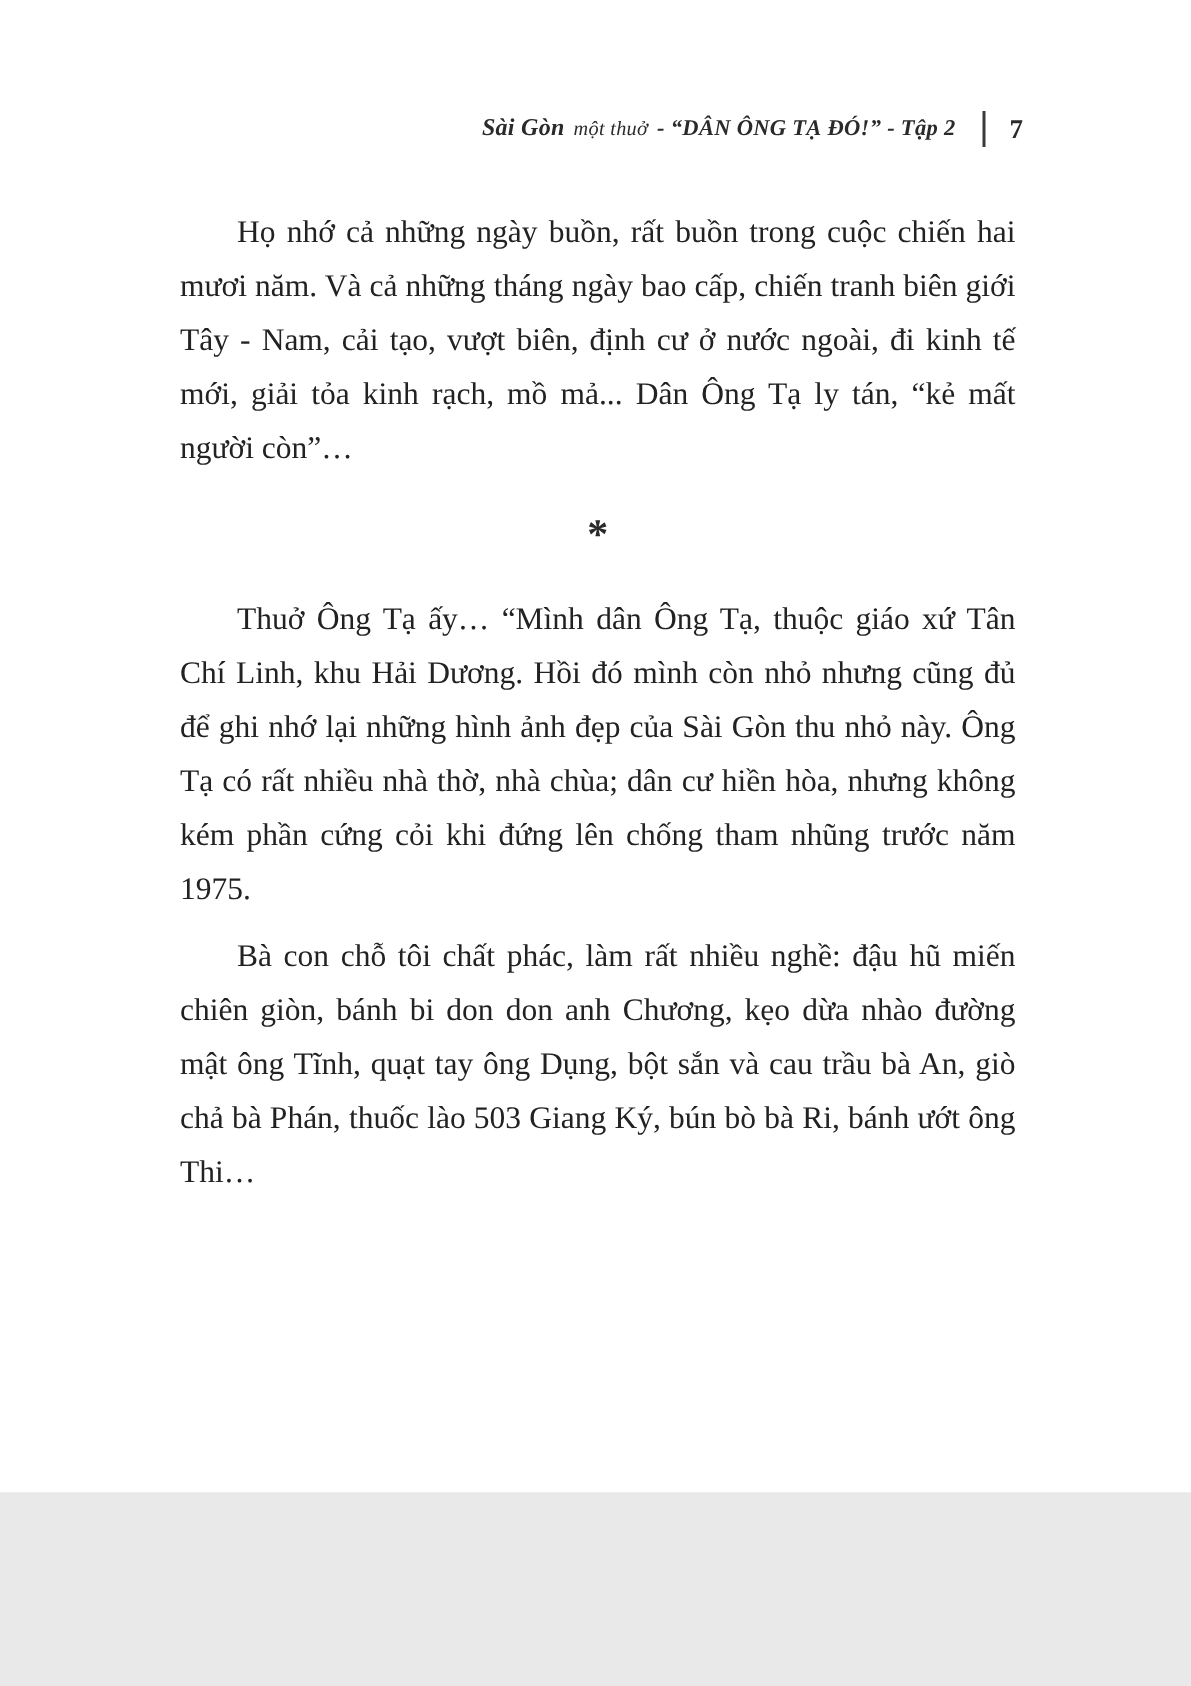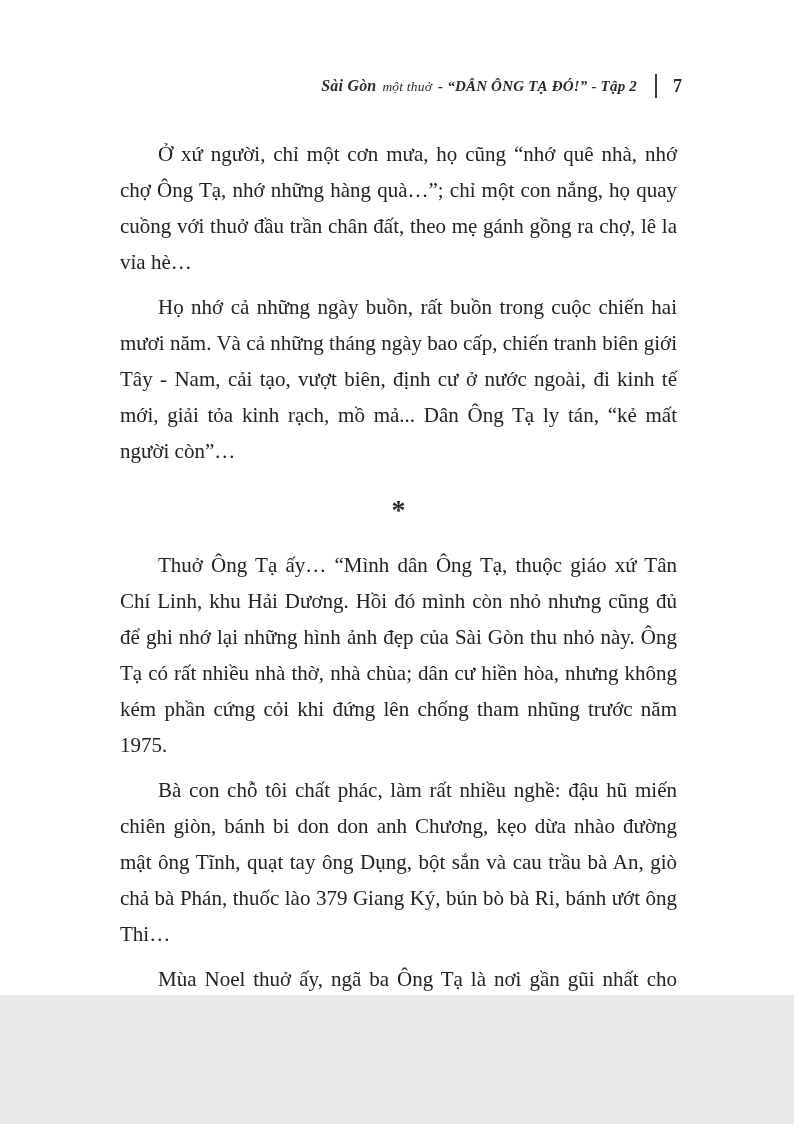--- a/index.html
+++ b/index.html
@@ -91,21 +91,19 @@
     <div class="header-title">
       <span class="book-name">Sài Gòn</span>
       <span class="book-sub">một thuở</span>
       <span class="title-rest">- “DÂN ÔNG TẠ ĐÓ!” - Tập 2</span>
     </div>
     <div class="header-sep"></div>
     <div class="page-number">7</div>
   </div>
 
   <div class="text-block">
-    <p>Ở xứ người, chỉ một cơn mưa, họ cũng “nhớ quê nhà, nhớ chợ Ông Tạ, nhớ những hàng quà…”; chỉ một con nắng, họ quay cuồng với thuở đầu trần chân đất, theo mẹ gánh gồng ra chợ, lê la vỉa hè…</p>
     <p>Họ nhớ cả những ngày buồn, rất buồn trong cuộc chiến hai mươi năm. Và cả những tháng ngày bao cấp, chiến tranh biên giới Tây - Nam, cải tạo, vượt biên, định cư ở nước ngoài, đi kinh tế mới, giải tỏa kinh rạch, mồ mả... Dân Ông Tạ ly tán, “kẻ mất người còn”…</p>
     <p class="section-divider">*</p>
     <p class="italic">Thuở Ông Tạ ấy… “Mình dân Ông Tạ, thuộc giáo xứ Tân Chí Linh, khu Hải Dương. Hồi đó mình còn nhỏ nhưng cũng đủ để ghi nhớ lại những hình ảnh đẹp của Sài Gòn thu nhỏ này. Ông Tạ có rất nhiều nhà thờ, nhà chùa; dân cư hiền hòa, nhưng không kém phần cứng cỏi khi đứng lên chống tham nhũng trước năm 1975.</p>
-    <p class="italic">Bà con chỗ tôi chất phác, làm rất nhiều nghề: đậu hũ miến chiên giòn, bánh bi don don anh Chương, kẹo dừa nhào đường mật ông Tĩnh, quạt tay ông Dụng, bột sắn và cau trầu bà An, giò chả bà Phán, thuốc lào 379 Giang Ký, bún bò bà Ri, bánh ướt ông Thi…</p>
-    <p class="italic">Mùa Noel thuở ấy, ngã ba Ông Tạ là nơi gần gũi nhất cho những ai cần mua đồ trang trí cây thông, hang đá… Đêm Chúa giáng sinh, gió may lành lạnh, khắp nơi tiếng chuông nhà thờ ngân vang mang đến sự yên bình đáng sống.</p>
+    <p class="italic">Bà con chỗ tôi chất phác, làm rất nhiều nghề: đậu hũ miến chiên giòn, bánh bi don don anh Chương, kẹo dừa nhào đường mật ông Tĩnh, quạt tay ông Dụng, bột sắn và cau trầu bà An, giò chả bà Phán, thuốc lào 503 Giang Ký, bún bò bà Ri, bánh ướt ông Thi…</p>
   </div>
 
 </div>
 
 </body></html>

